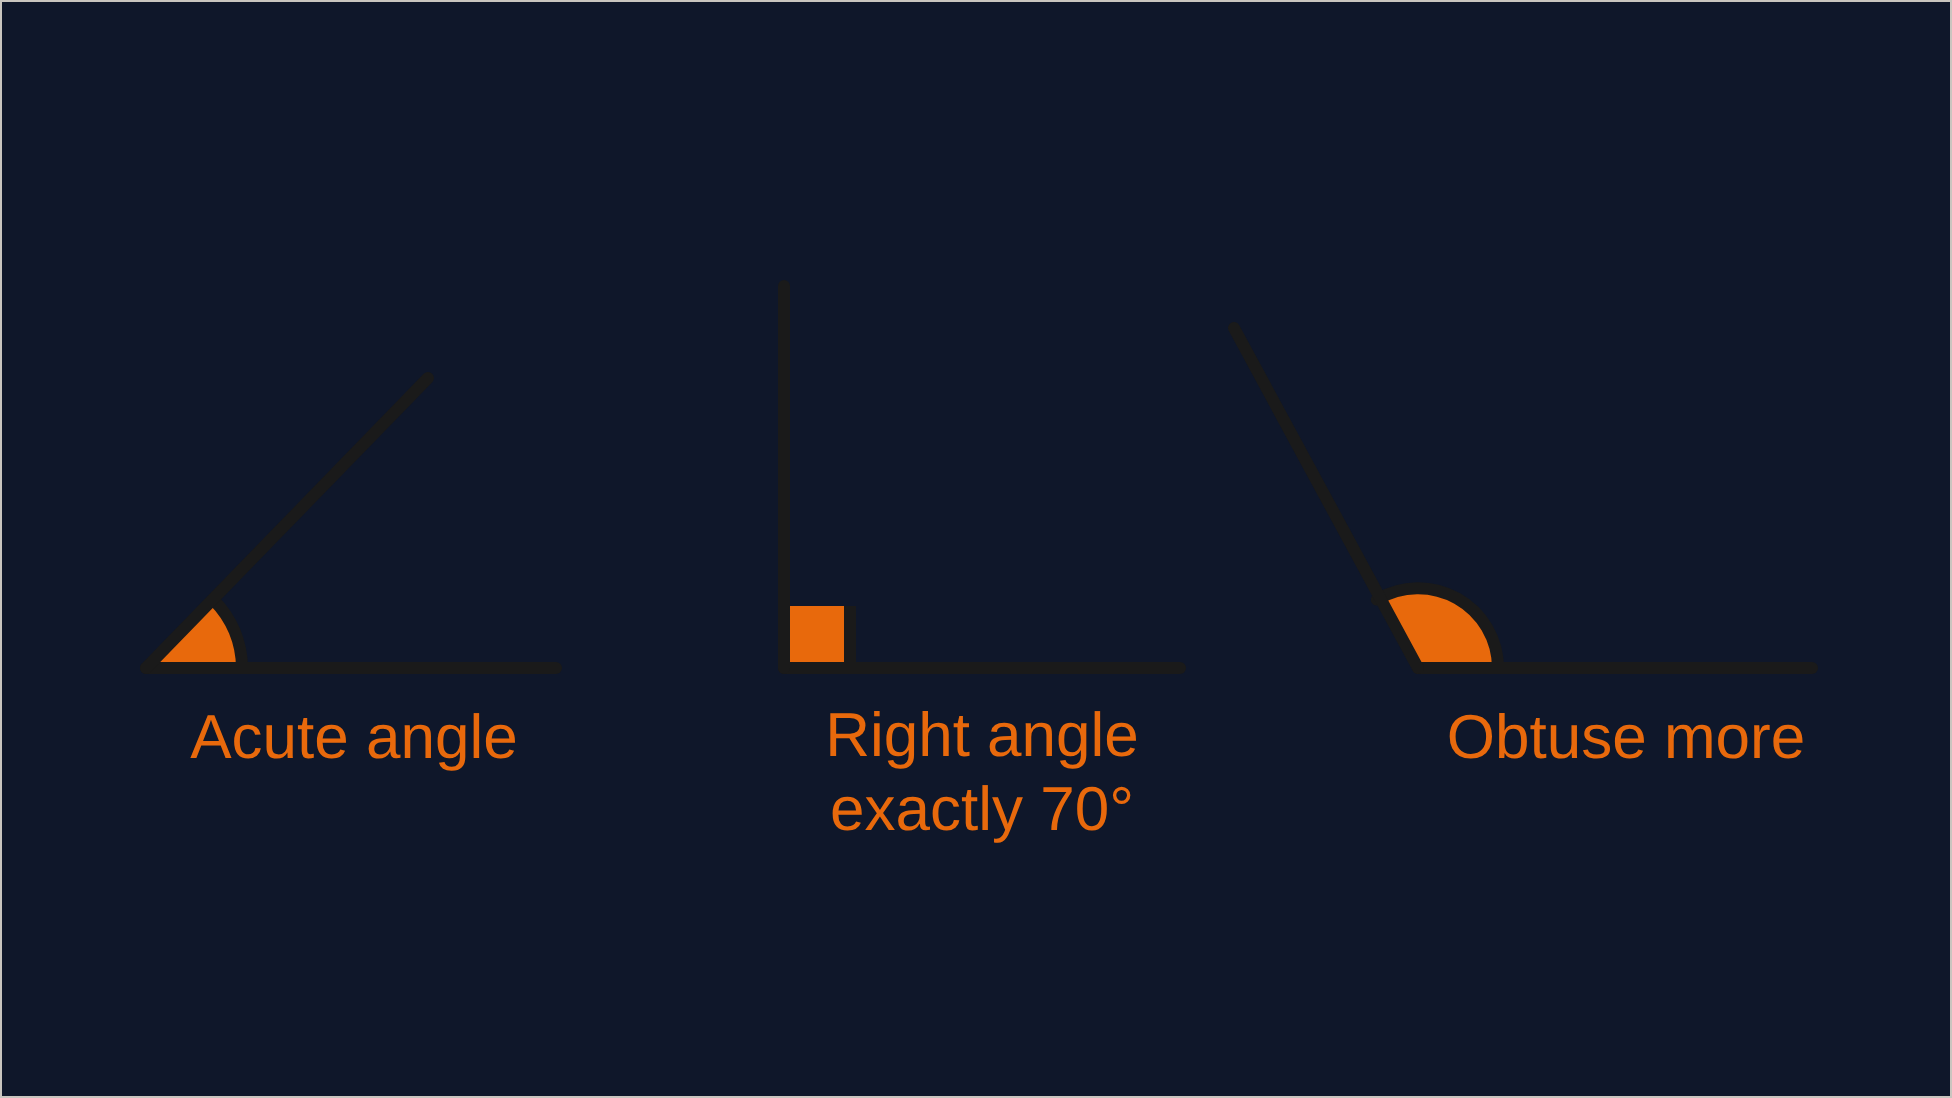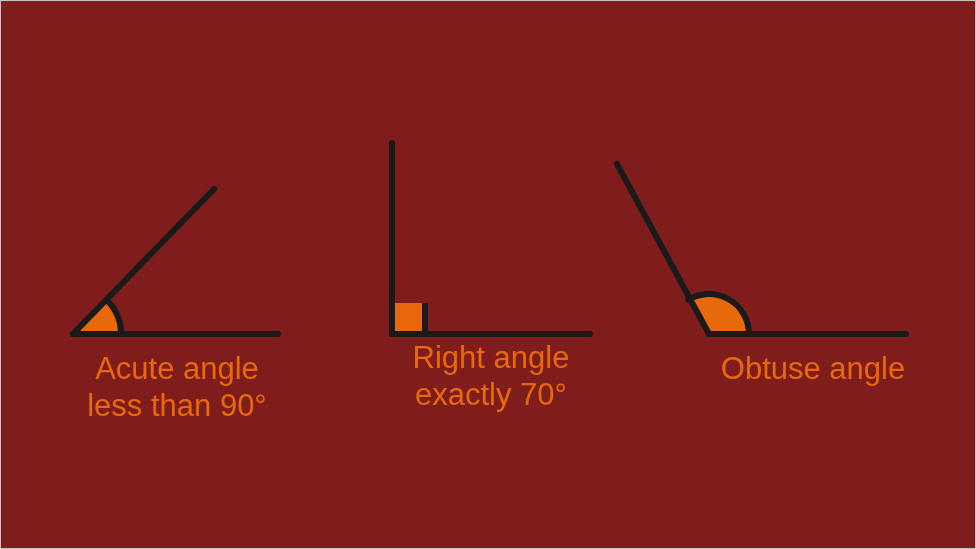--- a/index.html
+++ b/index.html
@@ -4,21 +4,21 @@
 <style>
   html, body {
     margin: 0;
     padding: 0;
     background: #ffffff;
   }
   #canvas {
     position: relative;
     width: 976px;
     height: 549px;
-    background: #7f1d1d;
+    background: #0f172a;
     box-sizing: border-box;
     border: 1px solid #c9c5bf;
     overflow: hidden;
     font-family: "Liberation Sans", sans-serif;
   }
   .figure {
     position: absolute;
     top: 0;
     left: 0;
     width: 976px;
@@ -35,21 +35,21 @@
     font-family: "Liberation Sans", sans-serif;
     font-size: 31px;
     line-height: 37px;
     font-weight: 400;
     white-space: nowrap;
   }
   .caption .line {
     display: block;
   }
   #caption-acute  { left: 36px;  top: 349px; width: 280px; }
-  #caption-right  { left: 350px; top: 338px; width: 280px; }
+  #caption-right  { left: 350px; top: 348px; width: 280px; }
   #caption-obtuse { left: 672px; top: 349px; width: 280px; }
 </style>
 </head>
 <body>
 
 <div id="canvas">
 
   <div class="figure">
     <svg width="976" height="549" viewBox="0 0 976 549">
       <path d="M 120 333 A 48 48 0 0 0 105.9 299.1 L 72 333 Z" fill="#E8690C" stroke="none"></path>
@@ -72,25 +72,24 @@
     <svg width="976" height="549" viewBox="0 0 976 549">
       <path d="M 748 333 A 40 40 0 0 0 687.4 298.8 L 708 333 Z" fill="#E8690C" stroke="none"></path>
       <path d="M 748 333 A 40 40 0 0 0 687.4 298.8" fill="none" stroke="#1a1a1a" stroke-width="6" stroke-linecap="round"></path>
       <line x1="708" y1="333" x2="905" y2="333" stroke="#1a1a1a" stroke-width="6" stroke-linecap="round"></line>
       <line x1="708" y1="333" x2="616" y2="163" stroke="#1a1a1a" stroke-width="6" stroke-linecap="round"></line>
     </svg>
   </div>
 
   <div class="caption" id="caption-acute">
     <span class="line">Acute angle</span>
-    <span class="line">less than 90°</span>
   </div>
 
   <div class="caption" id="caption-right">
     <span class="line">Right angle</span>
     <span class="line">exactly 70°</span>
   </div>
 
   <div class="caption" id="caption-obtuse">
-    <span class="line">Obtuse angle</span>
+    <span class="line">Obtuse more</span>
   </div>
 
 </div>
 
 </body></html>

